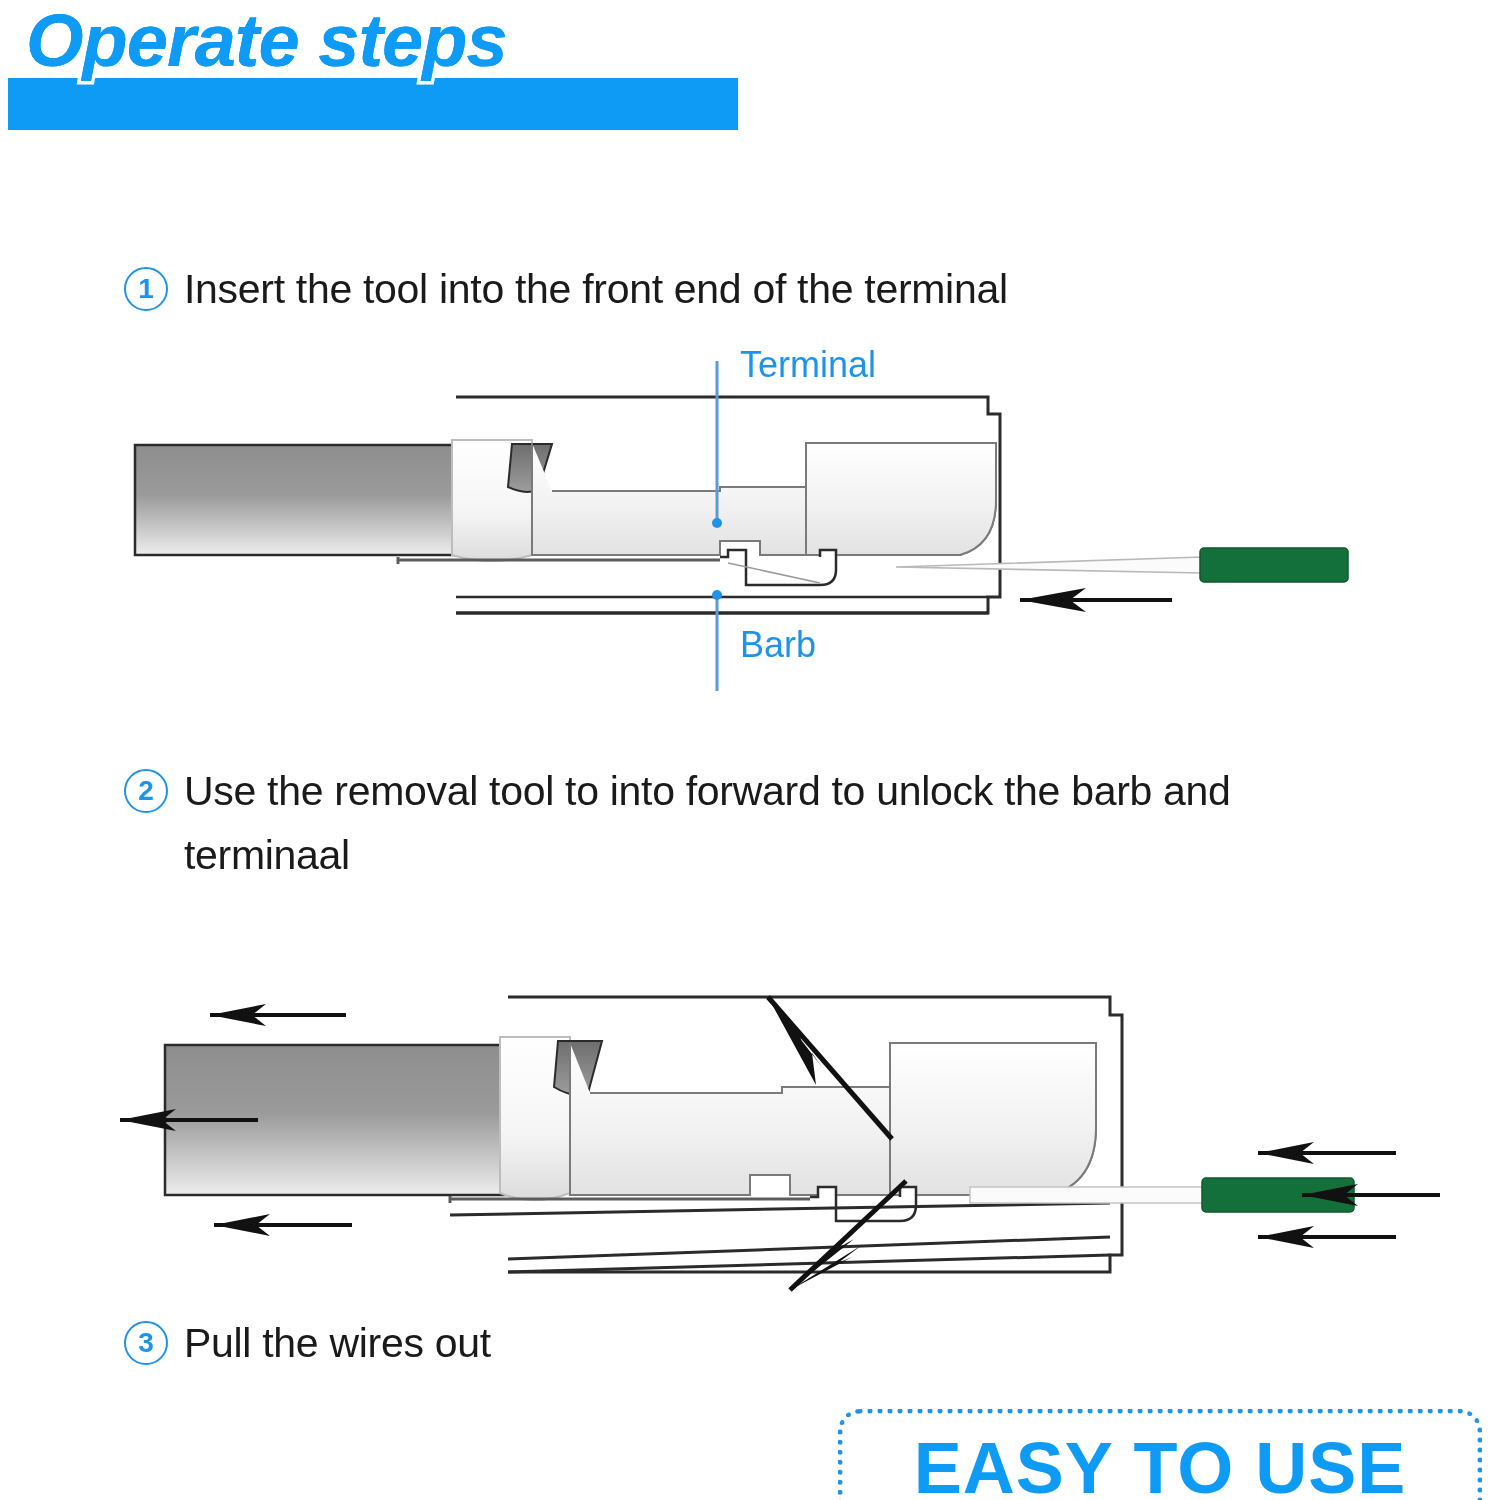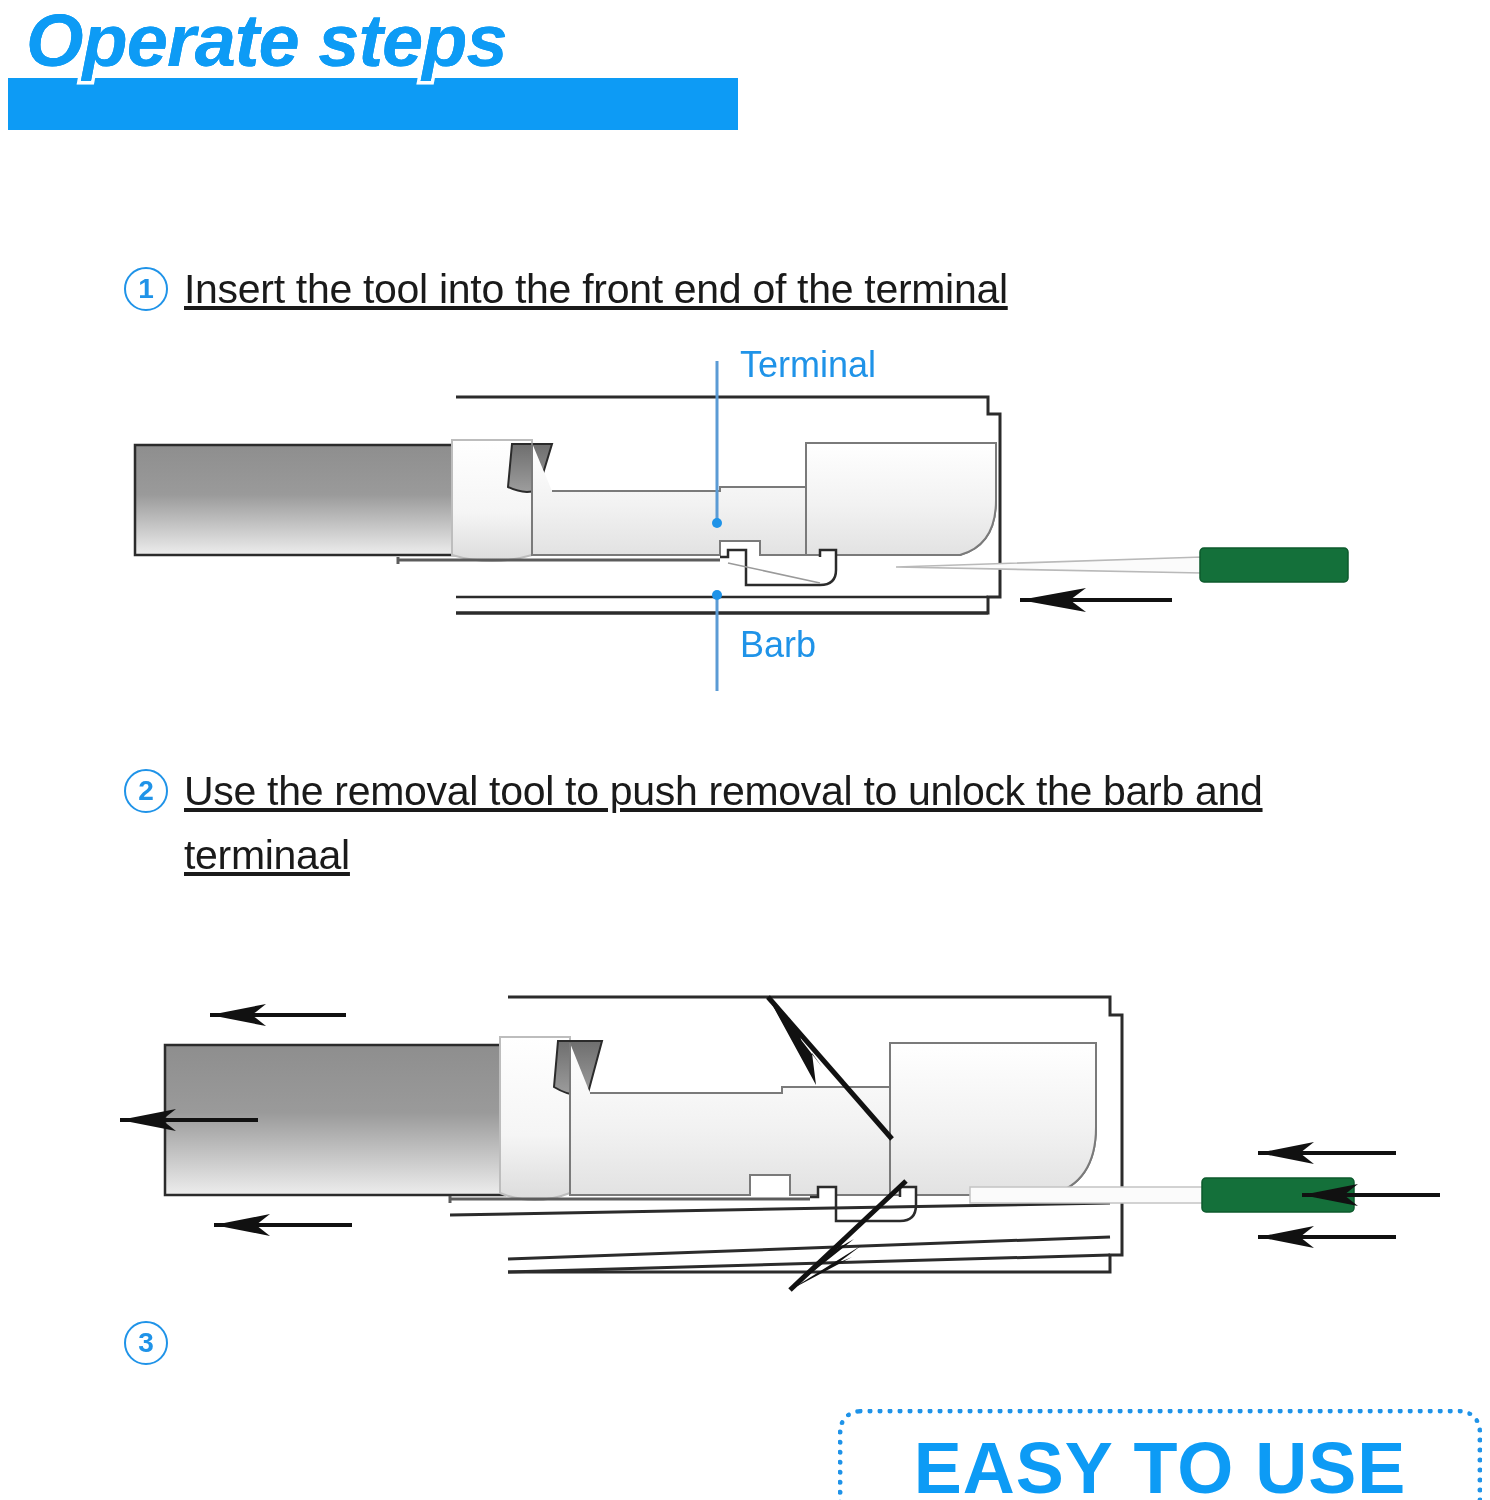--- a/index.html
+++ b/index.html
@@ -71,21 +71,21 @@
     color: #1f93e8;
     font-size: 28px;
     font-weight: bold;
     display: flex;
     align-items: center;
     justify-content: center;
     margin-right: 16px;
     margin-top: 9px;
     box-sizing: border-box;
   }
-  .step-text { max-width: 1190px; text-decoration: underline; }
+  .step-text { max-width: 1190px; }
 
   #step1 { left: 124px; top: 258px; }
   #step2 { left: 124px; top: 760px; }
   #step3 { left: 124px; top: 1312px; }
 
   
   #diagram1 { position: absolute; left: 120px; top: 345px; }
   #diagram2 { position: absolute; left: 110px; top: 975px; }
 
   
@@ -183,21 +183,21 @@
   <text x="620" y="32" font-family="Liberation Sans, sans-serif" font-size="36" fill="#1f93e8">Terminal</text>
 
   <line x1="597" y1="252" x2="597" y2="346" stroke="#5b9bd5" stroke-width="3"></line>
   <circle cx="597" cy="250" r="5" fill="#1f93e8"></circle>
   <text x="620" y="312" font-family="Liberation Sans, sans-serif" font-size="36" fill="#1f93e8">Barb</text>
 </svg>
 </div>
 
 <div class="step" id="step2">
   <div class="step-num">2</div>
-  <div class="step-text">Use the removal tool to push removal to unlock the barb and terminaal</div>
+  <div class="step-text">Use the removal tool to into forward to unlock the barb and terminaal</div>
 </div>
 
 <div id="diagram2">
 <svg width="1360" height="330" viewBox="0 0 1360 330" xmlns="http://www.w3.org/2000/svg">
   <defs>
     <linearGradient id="cableGrad2" x1="0" y1="0" x2="0" y2="1">
       <stop offset="0%" stop-color="#8e8e8e"></stop>
       <stop offset="45%" stop-color="#9a9a9a"></stop>
       <stop offset="100%" stop-color="#ededed"></stop>
     </linearGradient>
@@ -274,17 +274,18 @@
   <g>
     <path d="M 680 315 L 796 206" stroke="#111111" stroke-width="5" fill="none"></path>
     <path d="M 680 315 L 728 272 L 716 280 L 744 264 Z" fill="#111111"></path>
     <path d="M 680 315 L 742 282 L 728 288 L 752 270 Z" fill="#111111"></path>
   </g>
 </svg>
 </div>
 
 <div class="step" id="step3">
   <div class="step-num">3</div>
+  <div class="step-text">Pull the wires out</div>
 </div>
 
 <div id="easy-badge">
   <div id="easy-text">EASY TO USE</div>
 </div>
 
 </body></html>

